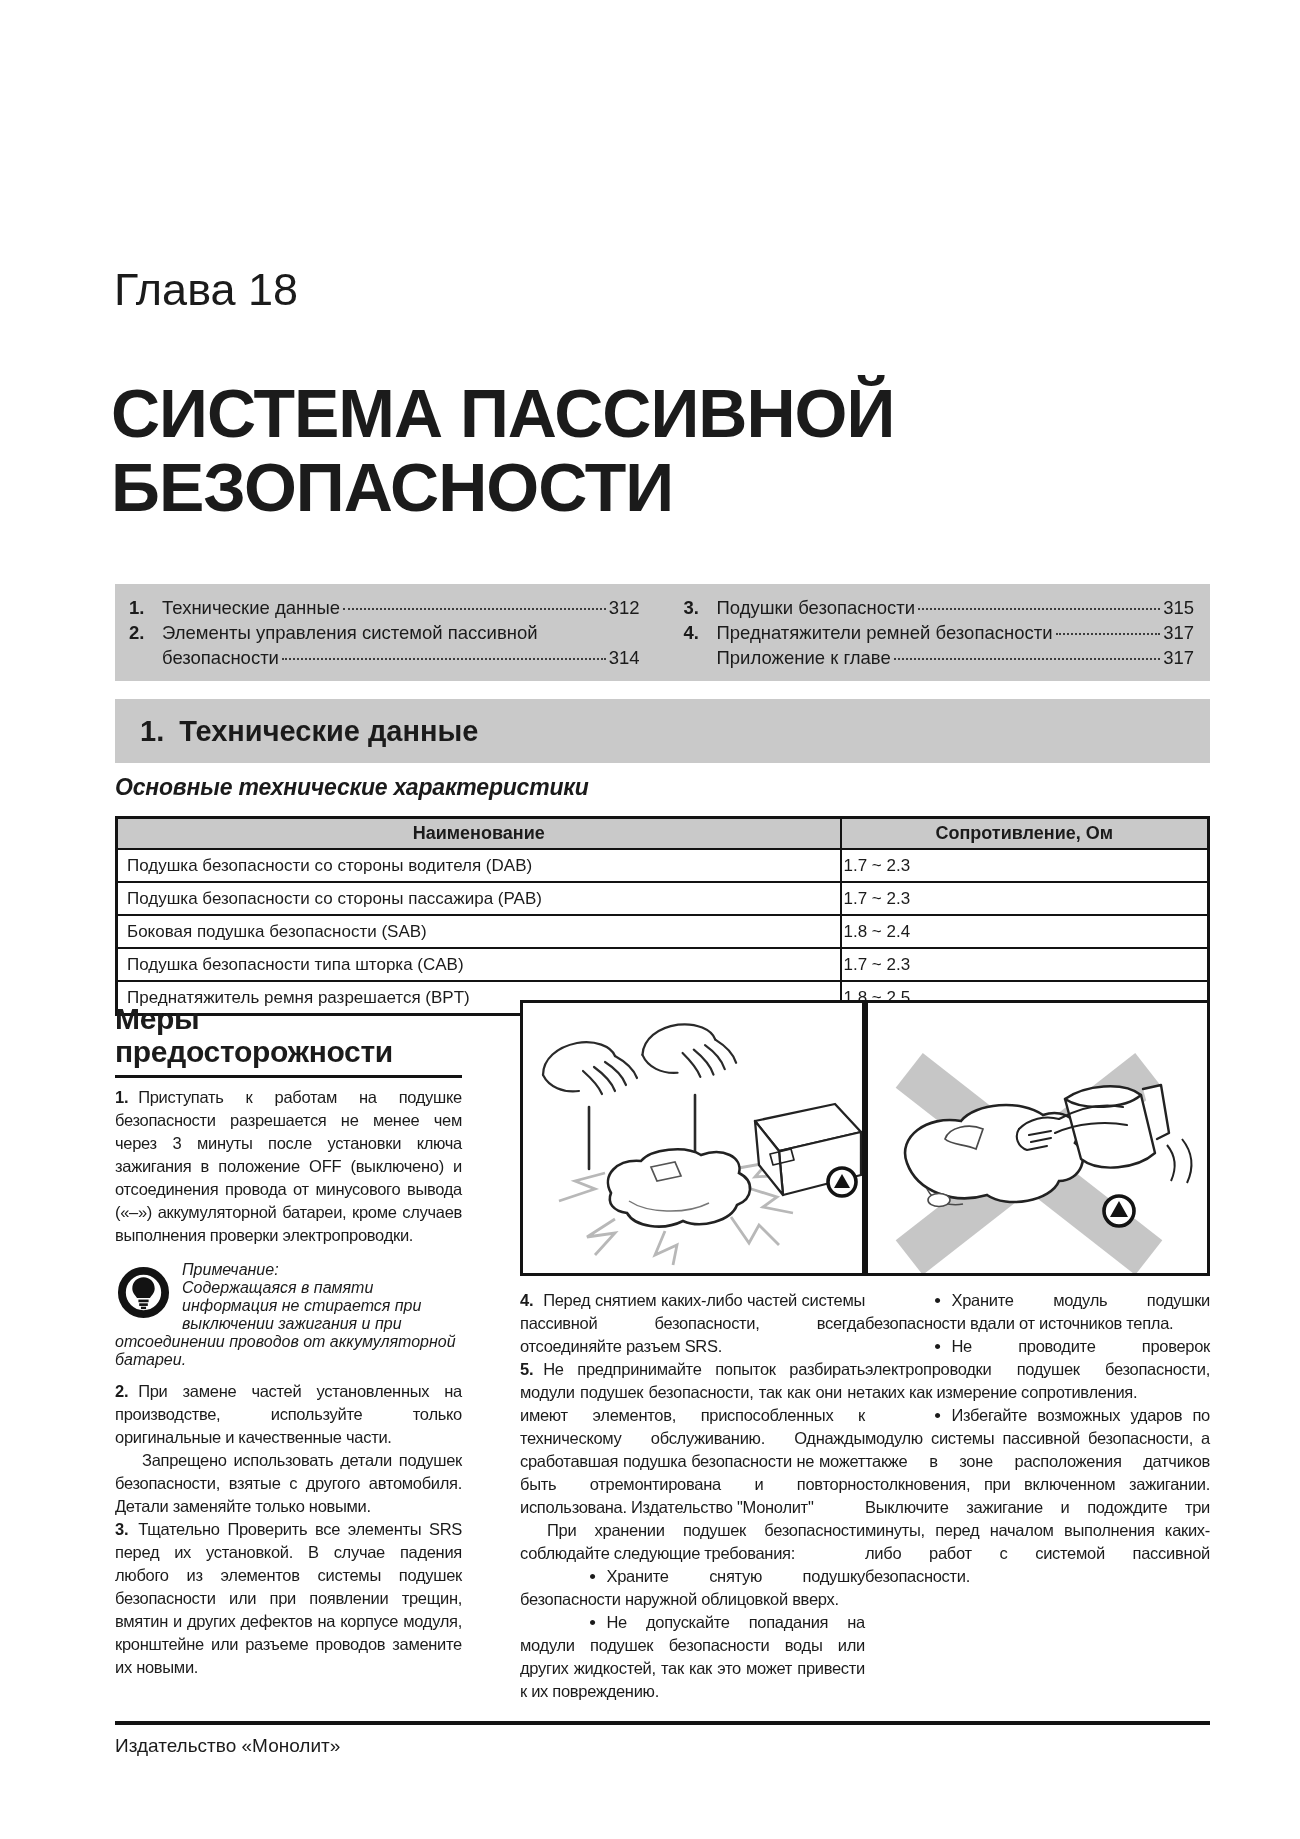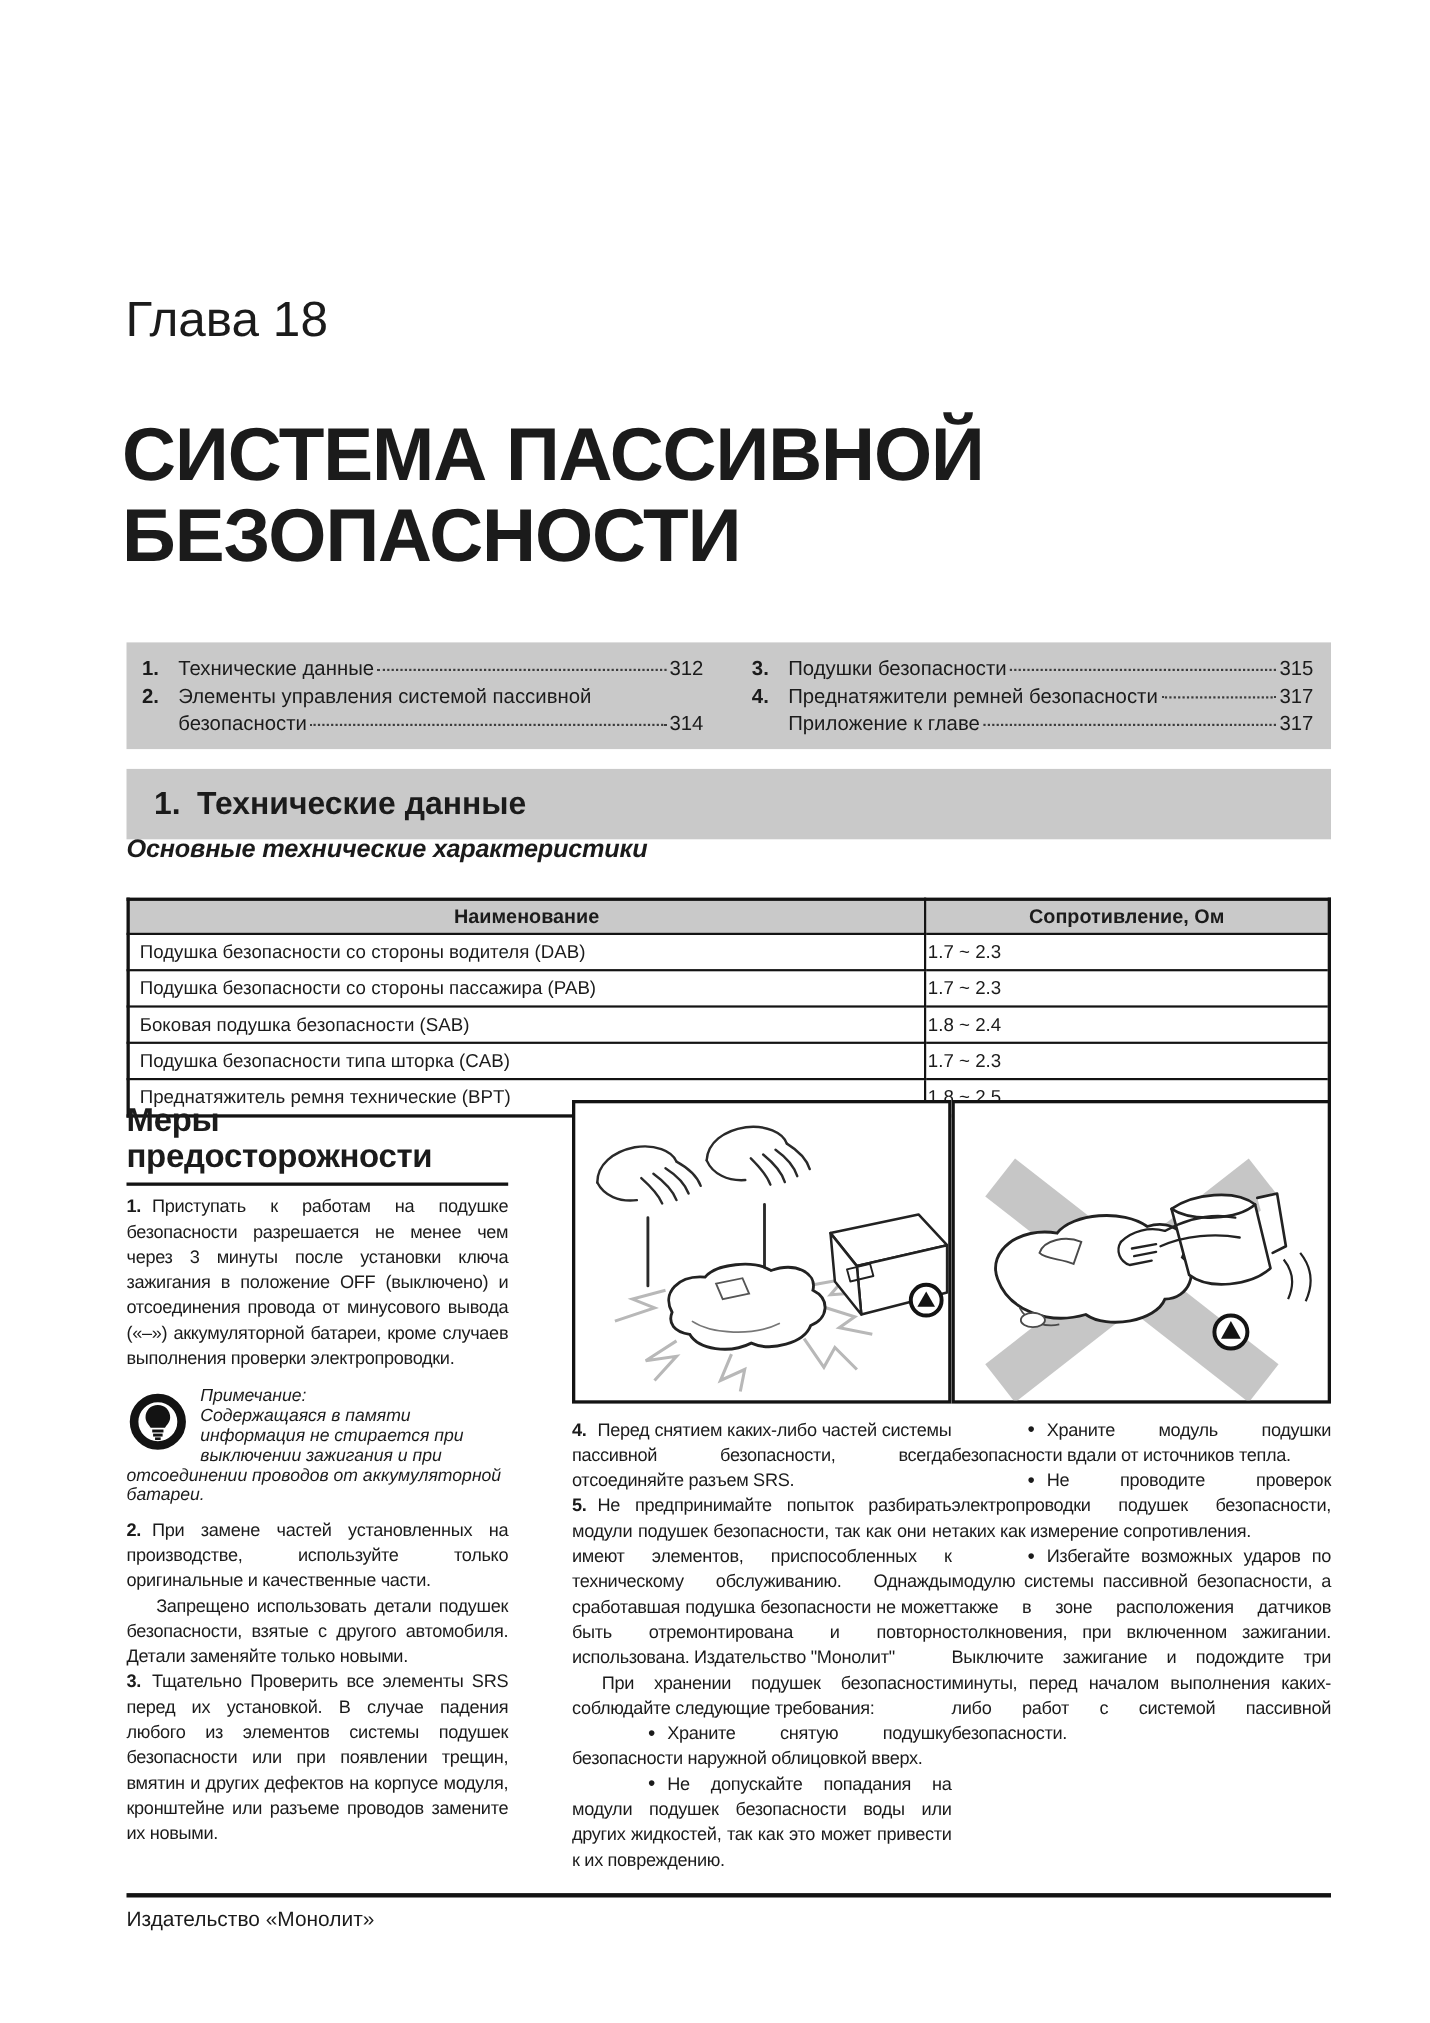--- a/index.html
+++ b/index.html
@@ -20,21 +20,21 @@
   .tnum{width:33px;flex:none;font-weight:bold;}
   .tlabel{flex:none;max-width:calc(100% - 80px);}
   .dots{flex:1;min-width:10px;border-bottom:2px dotted #3c3c3c;margin:0 3px;transform:translateY(-4px);}
   .tpage{flex:none;}
   
   .section-bar{left:115px;right:90px;top:699px;height:64px;background:#c9c9c9;
        box-sizing:border-box;display:flex;align-items:center;padding-left:25px;
        font-size:29px;font-weight:bold;}
   .section-bar .snum{margin-right:15px;}
   
-  .tbl-caption{left:115px;top:758px;font-size:23px;font-weight:bold;font-style:italic;letter-spacing:-0.2px;}
+  .tbl-caption{left:115px;top:774px;font-size:23px;font-weight:bold;font-style:italic;letter-spacing:-0.2px;}
   
   .spec-wrap{left:115px;right:90px;top:816px;}
   table.spec{width:100%;border-collapse:collapse;border:3px solid #131313;table-layout:fixed;}
   table.spec th{background:#c9c9c9;font-size:18px;font-weight:bold;height:27px;border:2px solid #131313;padding:1px 4px;margin-left:43px;}
   table.spec td{font-size:17px;height:29px;border:2px solid #131313;padding:1px 9px;}
   table.spec col.c1{width:724px;}
   table.spec td.val{text-align:left;padding:1px 2px;}
   
   .cols{left:115px;right:90px;top:1000px;display:flex;}
   .col{min-width:0;}
@@ -139,21 +139,21 @@
         </tr>
         <tr>
           <td>Боковая подушка безопасности (SAB)</td>
           <td class="val">1.8 ~ 2.4</td>
         </tr>
         <tr>
           <td>Подушка безопасности типа шторка (CAB)</td>
           <td class="val">1.7 ~ 2.3</td>
         </tr>
         <tr>
-          <td>Преднатяжитель ремня технические (BPT)</td>
+          <td>Преднатяжитель ремня разрешается (BPT)</td>
           <td class="val">1.8 ~ 2.5</td>
         </tr>
       </tbody>
     </table>
   </div>
 
   <div class="abs cols">
 
     <div class="col col-left">
       <h2 class="prec">Меры предосторожности</h2>

